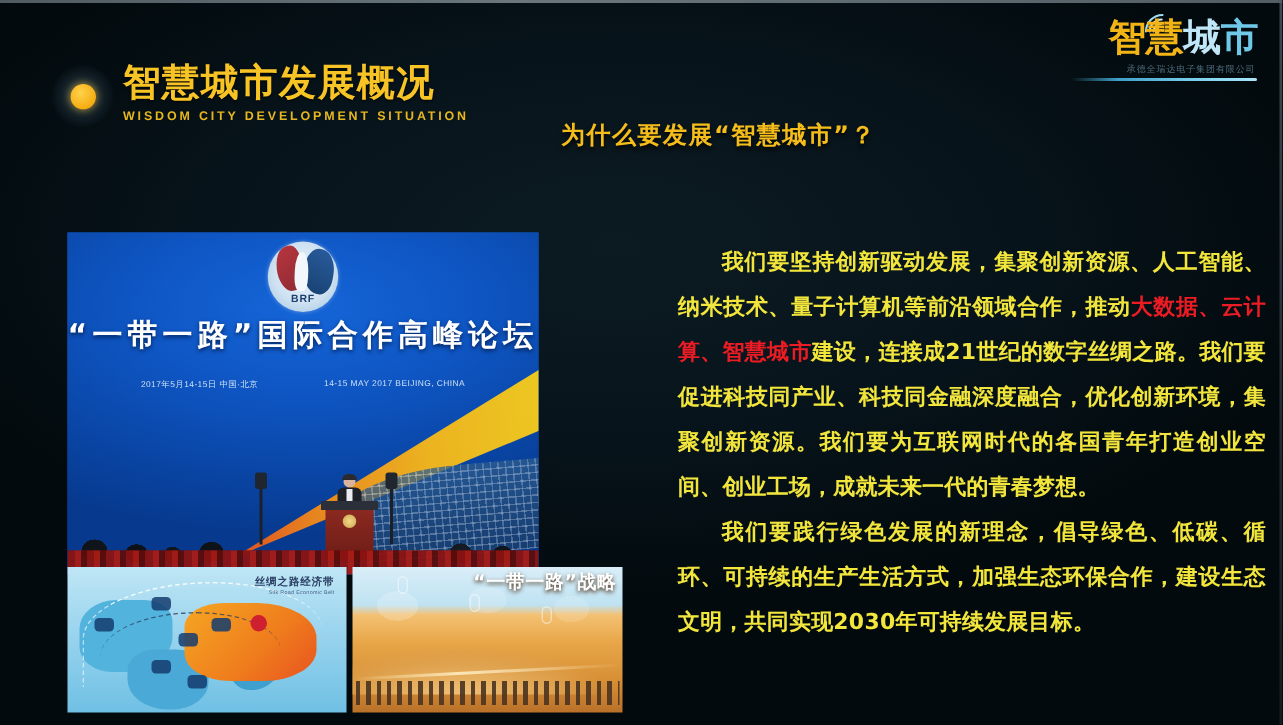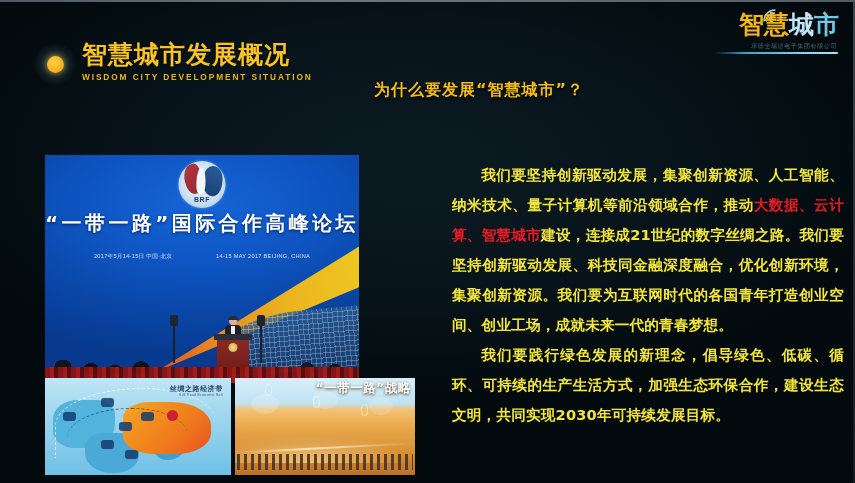--- a/index.html
+++ b/index.html
@@ -424,17 +424,17 @@
         <div class="desert-dunes"></div>
         <div class="desert-ridge"></div>
         <div class="caravan"></div>
         <div class="desert-label">“一带一路”战略</div>
       </div>
 
     </div>
   </div>
 
   <div class="body-text" id="bodyText">
-      <p><span>我们要坚持创新驱动发展，集聚创新资源、人工智能、纳米技术、量子计算机等前沿领域合作，推动</span><span class="hl">大数据、云计算、智慧城市</span><span>建设，连接成21世纪的数字丝绸之路。我们要坚持创新驱动发展、科技同金融深度融合，优化创新环境，集聚创新资源。我们要为互联网时代的各国青年打造创业空间、创业工场，成就未来一代的青春梦想。</span></p>
+      <p><span>我们要坚持创新驱动发展，集聚创新资源、人工智能、纳米技术、量子计算机等前沿领域合作，推动</span><span class="hl">大数据、云计算、智慧城市</span><span>建设，连接成21世纪的数字丝绸之路。我们要促进科技同产业、科技同金融深度融合，优化创新环境，集聚创新资源。我们要为互联网时代的各国青年打造创业空间、创业工场，成就未来一代的青春梦想。</span></p>
       <p><span>我们要践行绿色发展的新理念，倡导绿色、低碳、循环、可持续的生产生活方式，加强生态环保合作，建设生态文明，共同实现2030年可持续发展目标。</span></p>
     </div>
 
 </div>
 
 </body></html>

